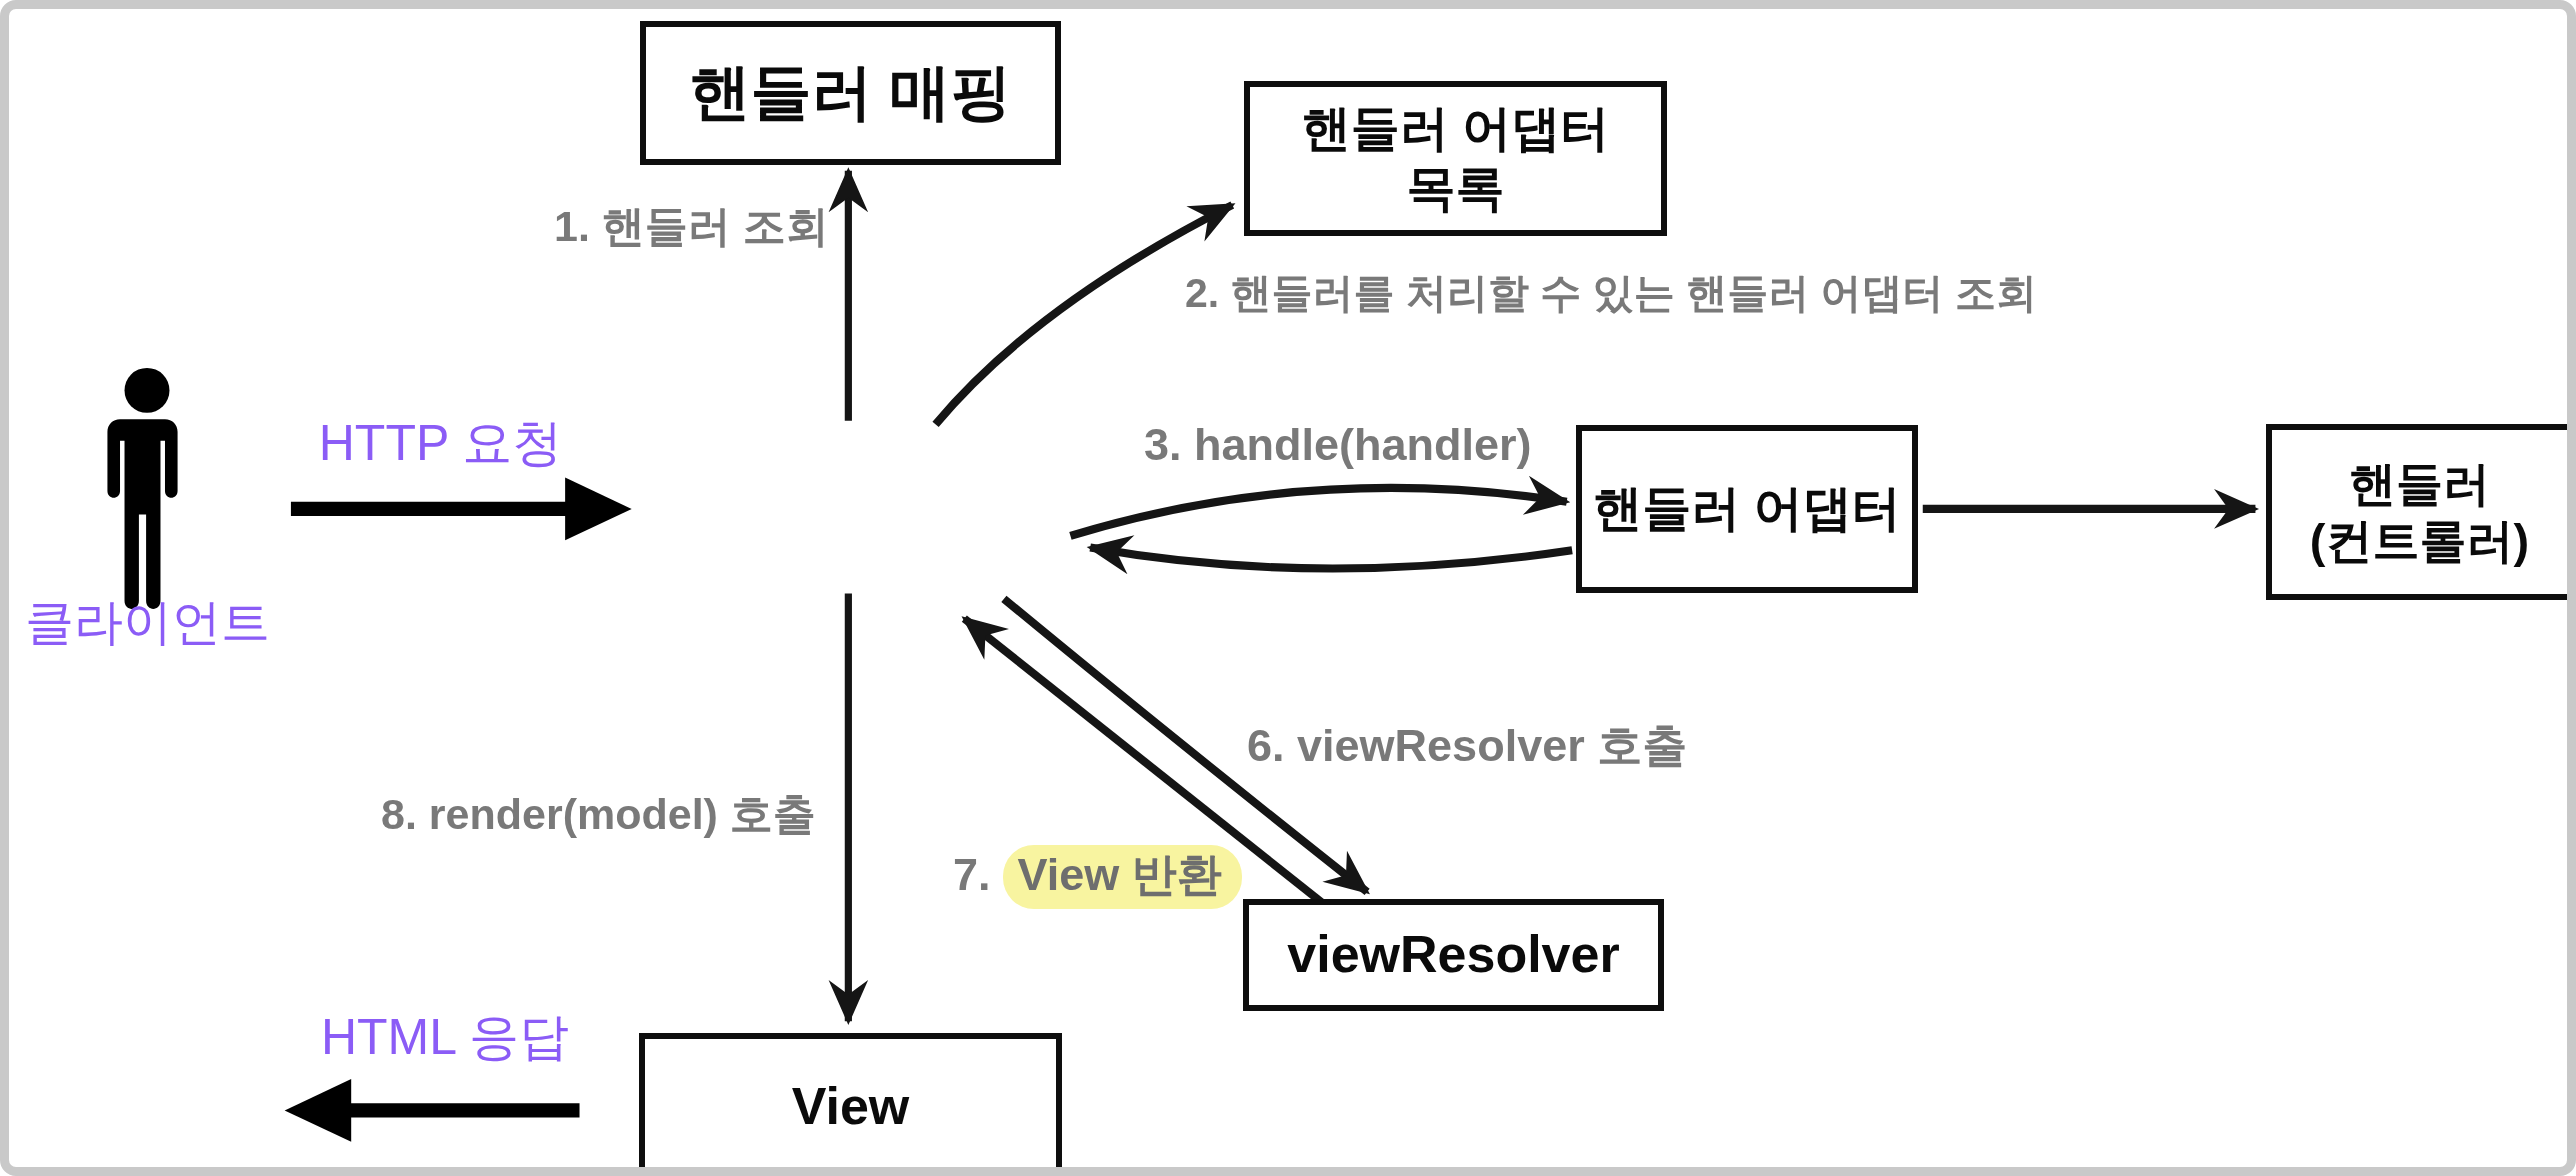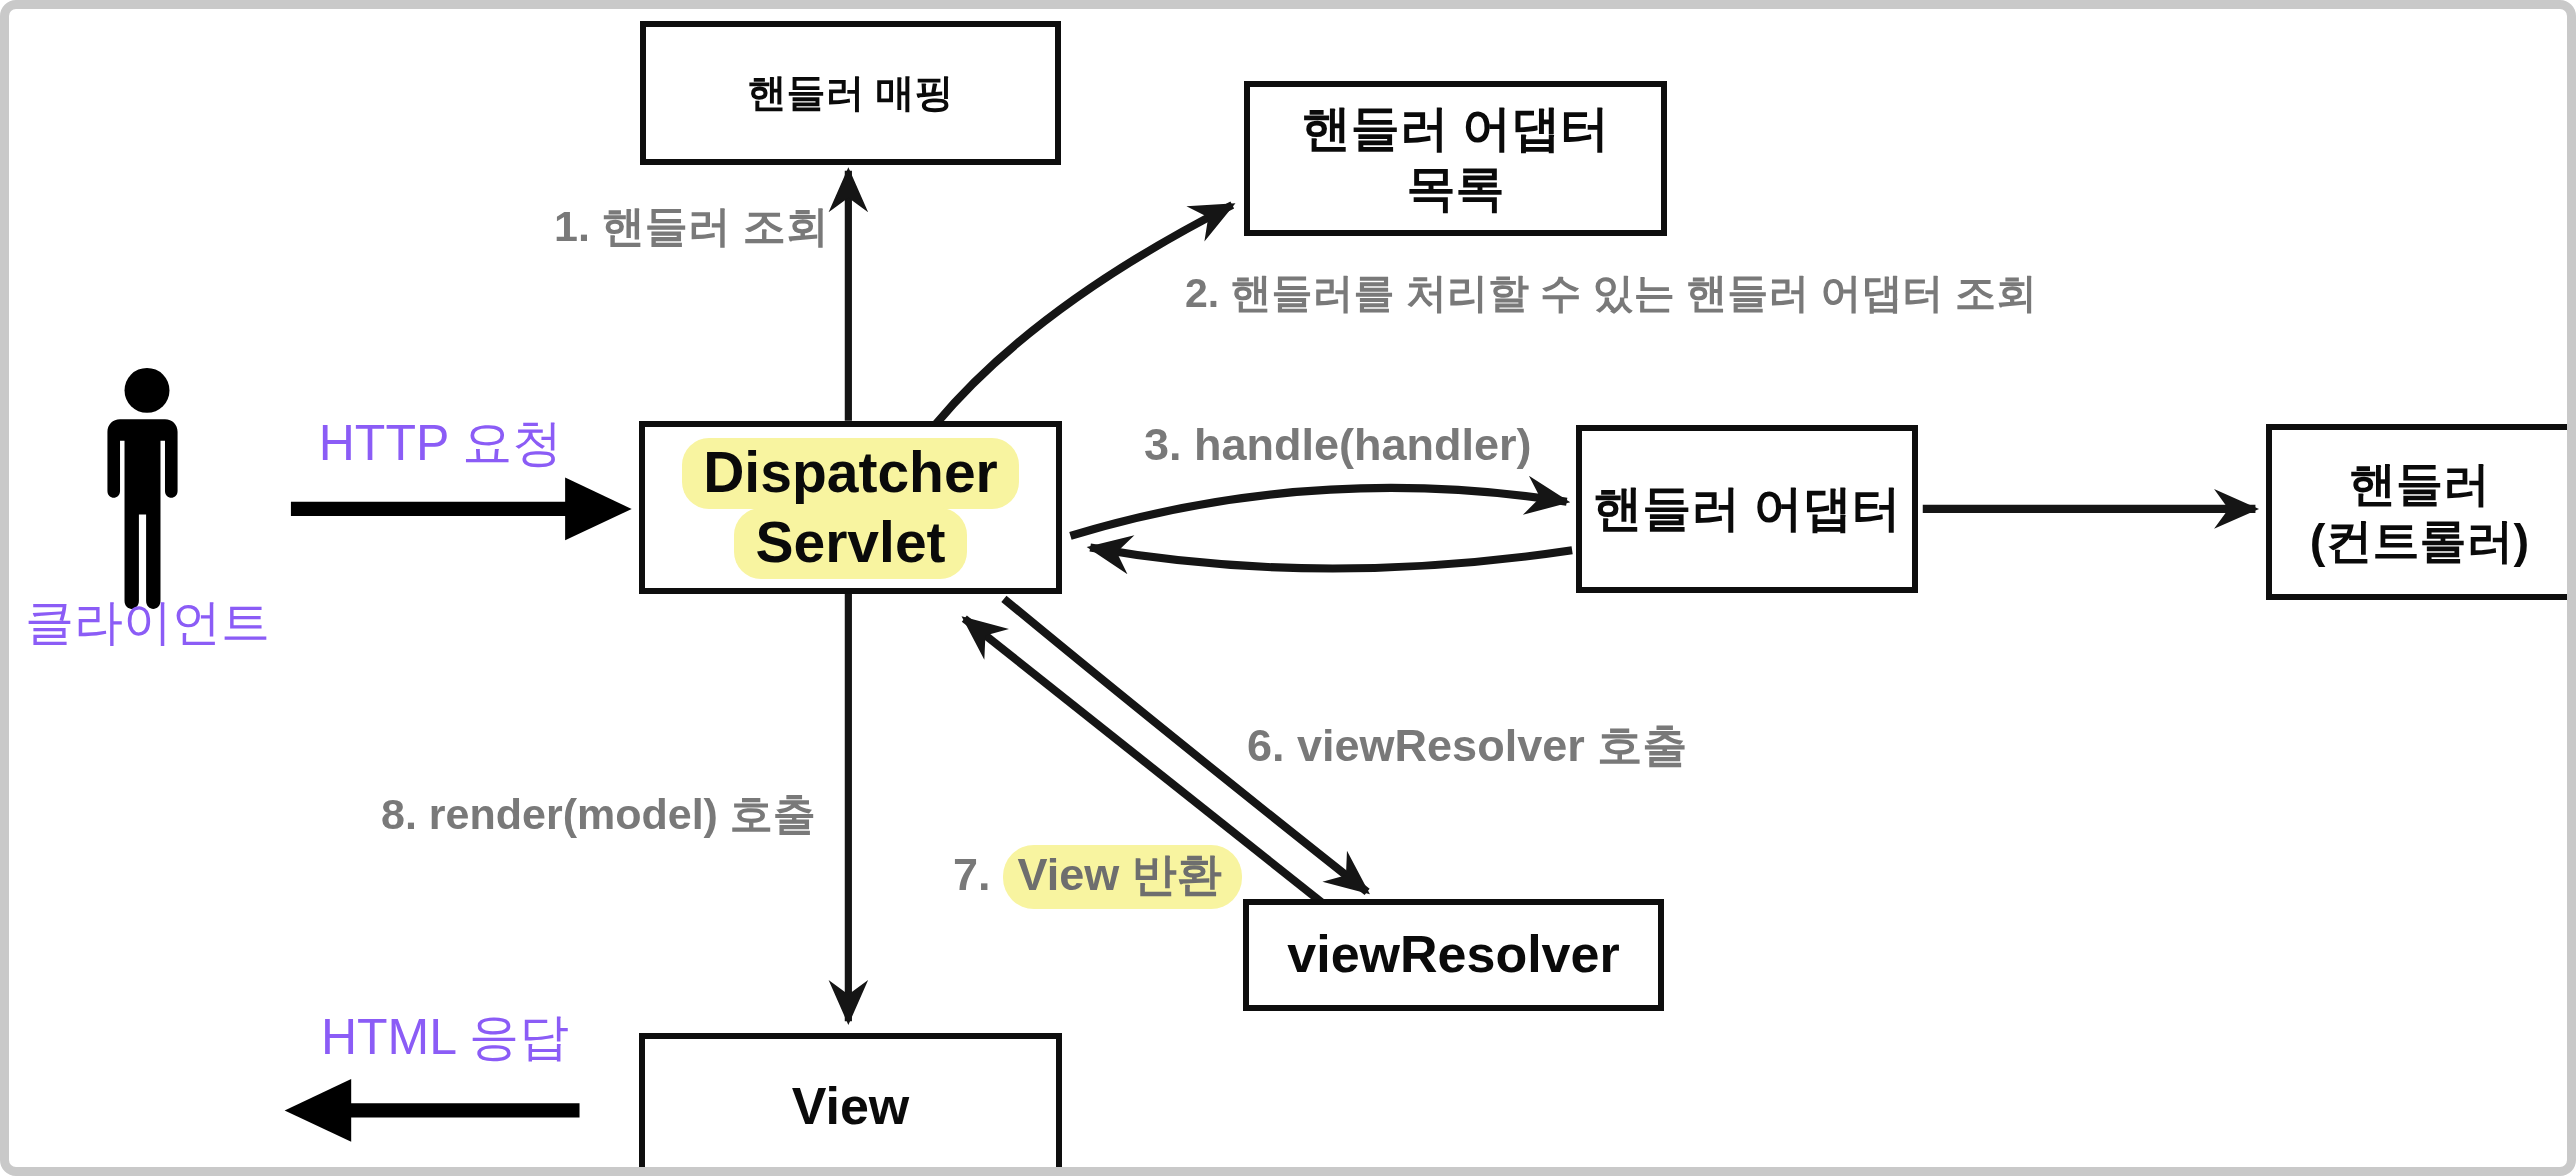--- a/index.html
+++ b/index.html
@@ -57,33 +57,29 @@
   </svg>
 
   <svg id="client-icon" viewBox="0 0 100 278">
     <circle cx="50" cy="26" r="25" fill="#000"></circle>
     <path fill="#000" d="M30,58 h40 c8,0 14,6 14,14 v66 c0,10 -14,10 -14,0 v-56 h-5 v178
       c0,12 -16,12 -16,0 v-96 h-8 v96 c0,12 -16,12 -16,0 v-178 h-5 v56 c0,10 -14,10 -14,0
       v-66 c0,-8 6,-14 14,-14 z"></path>
   </svg>
   <div class="lbl plain" style="left:16px;top:581px;width:245px;text-align:center;font-size:49px;">클라이언트</div>
 
-  <div class="node" style="left:631px;top:11.7px;width:421px;height:144px;font-size:39px;">
+  <div class="node" style="left:631px;top:11.7px;width:421px;height:144px;font-size:61px;">
     <span class="ln">핸들러 매핑</span>
   </div>
 
   <div class="node" style="left:1235px;top:72px;width:423px;height:155px;font-size:49px;">
     <span class="ln">핸들러 어댑터</span>
     <span class="ln">목록</span>
   </div>
 
-  <div class="node" style="left:630px;top:412px;width:423px;height:173px;font-size:57px;line-height:1.1;">
-    <span class="ln"><span class="hlline">Dispatcher</span></span>
-    <span class="ln"><span class="hlline">Servlet</span></span>
-  </div>
 
   <div class="node" style="left:1567px;top:416px;width:342px;height:168px;font-size:49px;">
     <span class="ln">핸들러 어댑터</span>
   </div>
 
   <div class="node" style="left:2257px;top:415px;width:307px;height:176px;font-size:47px;">
     <span class="ln">핸들러</span>
     <span class="ln">(컨트롤러)</span>
   </div>
 

